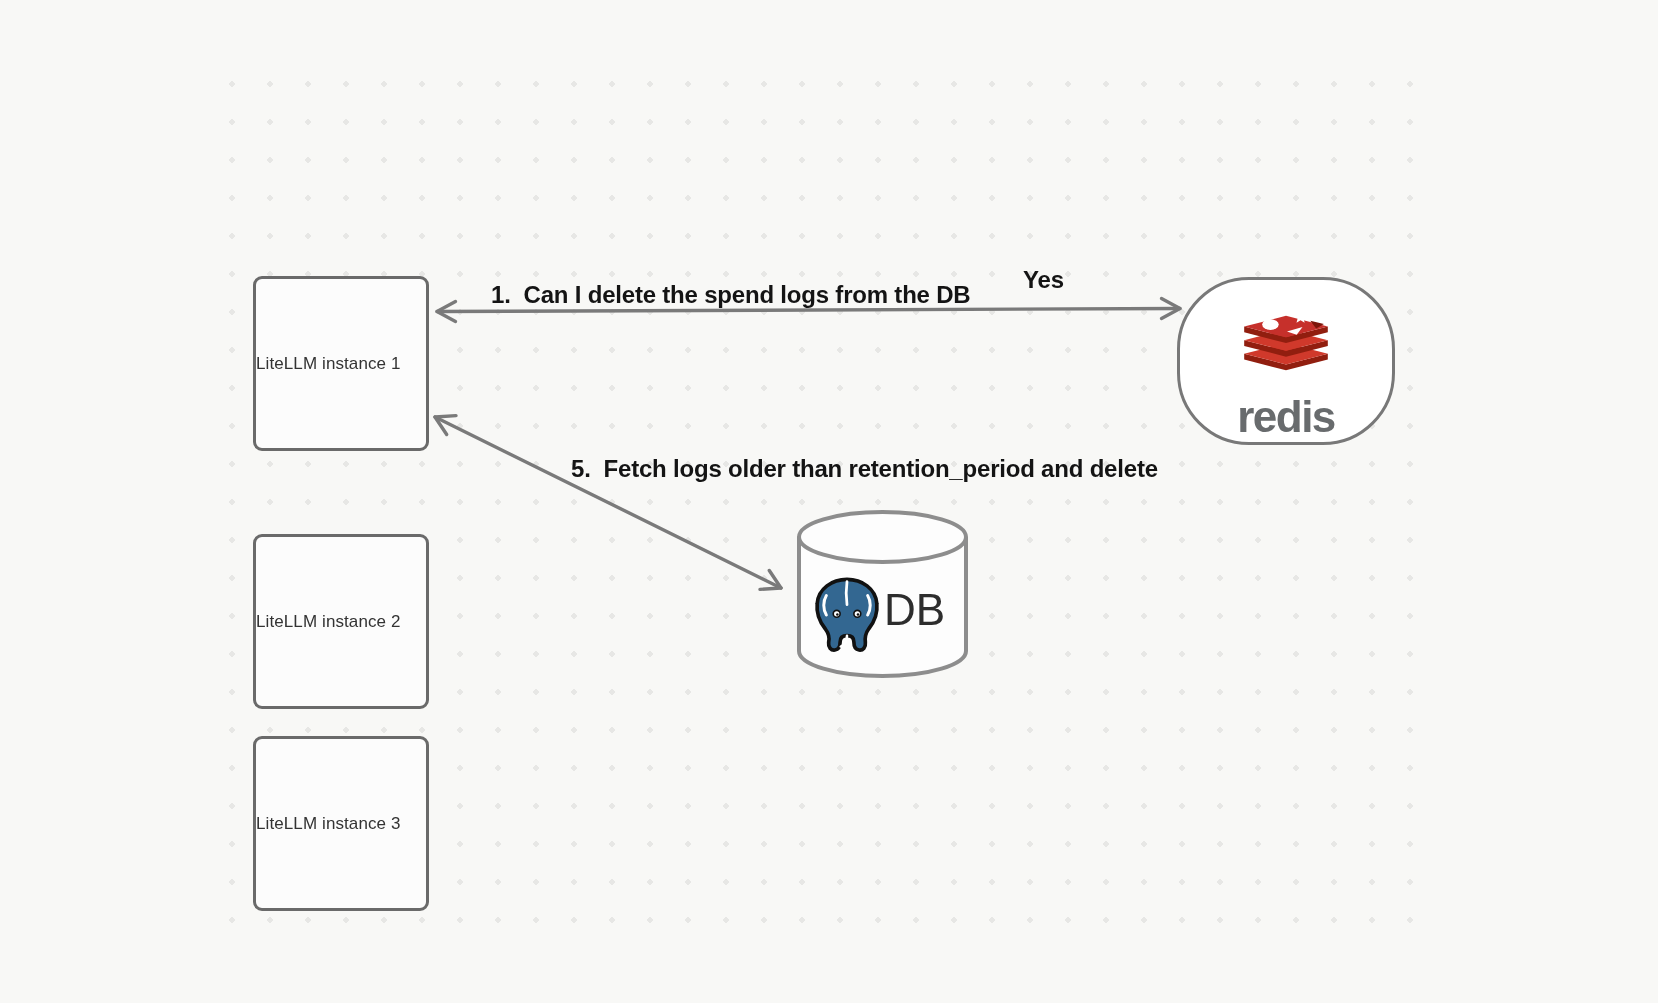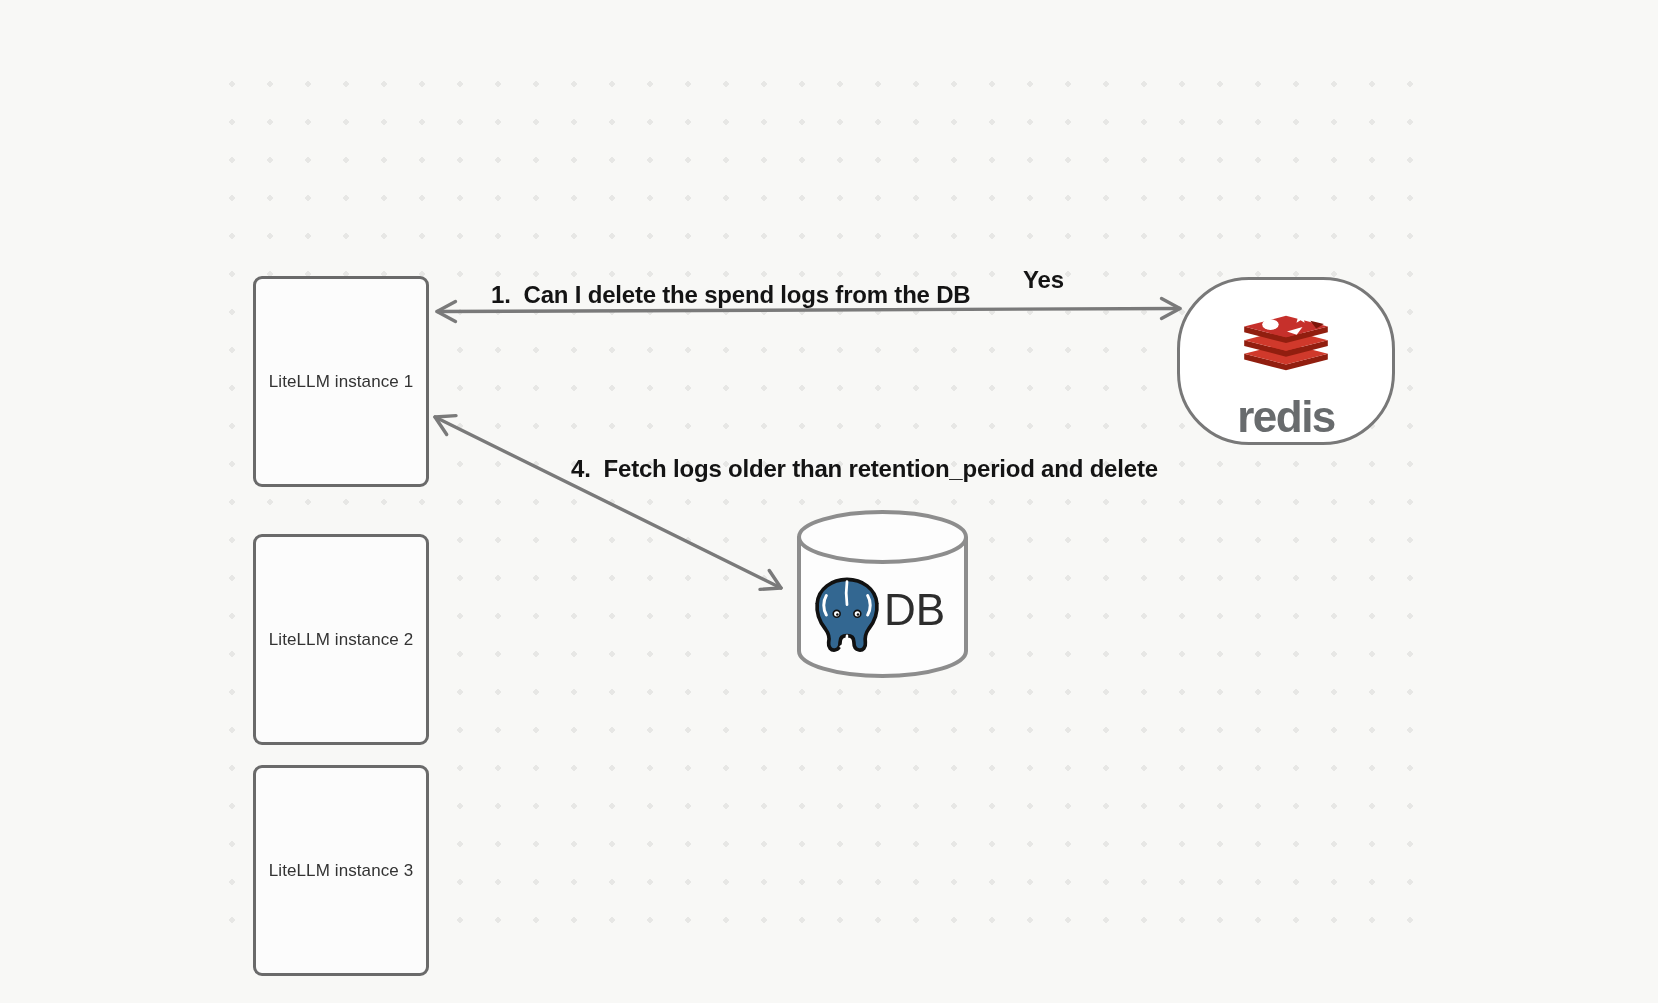--- a/index.html
+++ b/index.html
@@ -11,33 +11,33 @@
     overflow:hidden;
   }
   .dots{
     position:absolute;left:213px;top:65px;width:1216px;height:874px;
     background-image:radial-gradient(circle, #e7e7e5 2.6px, rgba(0,0,0,0) 2.8px);
     background-size:38px 38px;
   }
   .wires{position:absolute;left:0;top:0;width:1658px;height:1003px;}
   .node{
     position:absolute;
-    width:176px;height:211px;
+    width:176px;height:175px;
     background:#fcfcfc;
     border:3px solid #6a6a6a;
     border-radius:9px;
-    display:flex;align-items:center;justify-content:center;
+    display:flex;align-items:center;
     box-sizing:border-box;
   }
   .node .nlabel{
     font-size:17px;color:#333333;letter-spacing:.1px;
   }
   .box1{left:253px;top:276px;}
   .box2{left:253px;top:534px;}
-  .box3{left:253px;top:765px;}
+  .box3{left:253px;top:736px;}
   .redisnode{
     position:absolute;left:1177px;top:277px;width:218px;height:168px;
     background:#ffffff;border:3.5px solid #787878;border-radius:72px;
     box-sizing:border-box;
     display:flex;flex-direction:column;align-items:center;
   }
   .rediscube{margin-top:30px;}
   .rword{
     font-size:44px;font-weight:bold;color:#686b6d;
     letter-spacing:-1.5px;line-height:1;margin-top:15px;
@@ -123,15 +123,15 @@
     <circle cx="41" cy="33" r="3" fill="#ffffff" stroke="#111111" stroke-width="1.4"></circle>
     <circle cx="23.6" cy="33.5" r="1.1" fill="#111111"></circle>
     <circle cx="41.6" cy="33.5" r="1.1" fill="#111111"></circle>
     <path d="M32,52 C32,56 30,60 26.5,61.5" fill="none" stroke="#ffffff" stroke-width="2.2" stroke-linecap="round"></path>
   </svg>
 
   <div class="dblabel">DB</div>
 
   <div class="alabel l1">1.  Can I delete the spend logs from the DB</div>
   <div class="alabel yes">Yes</div>
-  <div class="alabel l2">4.  Fetch logs older than retention_period and delete</div>
+  <div class="alabel l2">5.  Fetch logs older than retention_period and delete</div>
 
 </div>
 
 </body></html>

